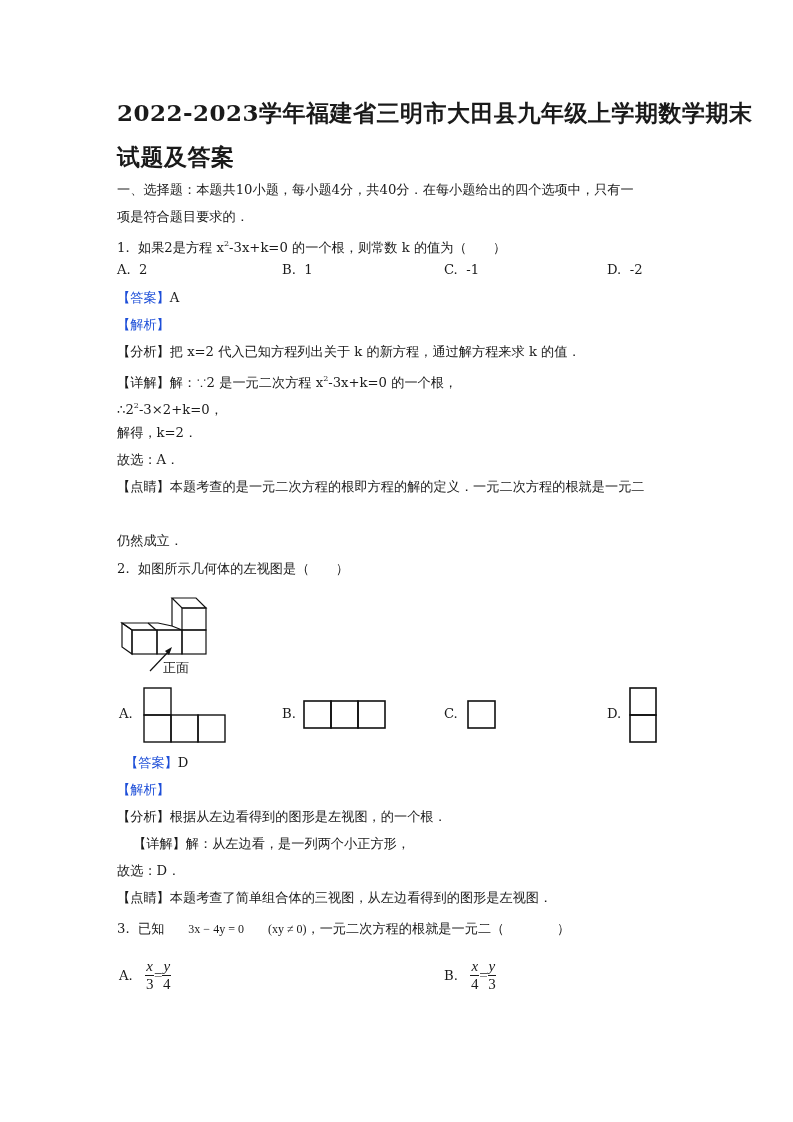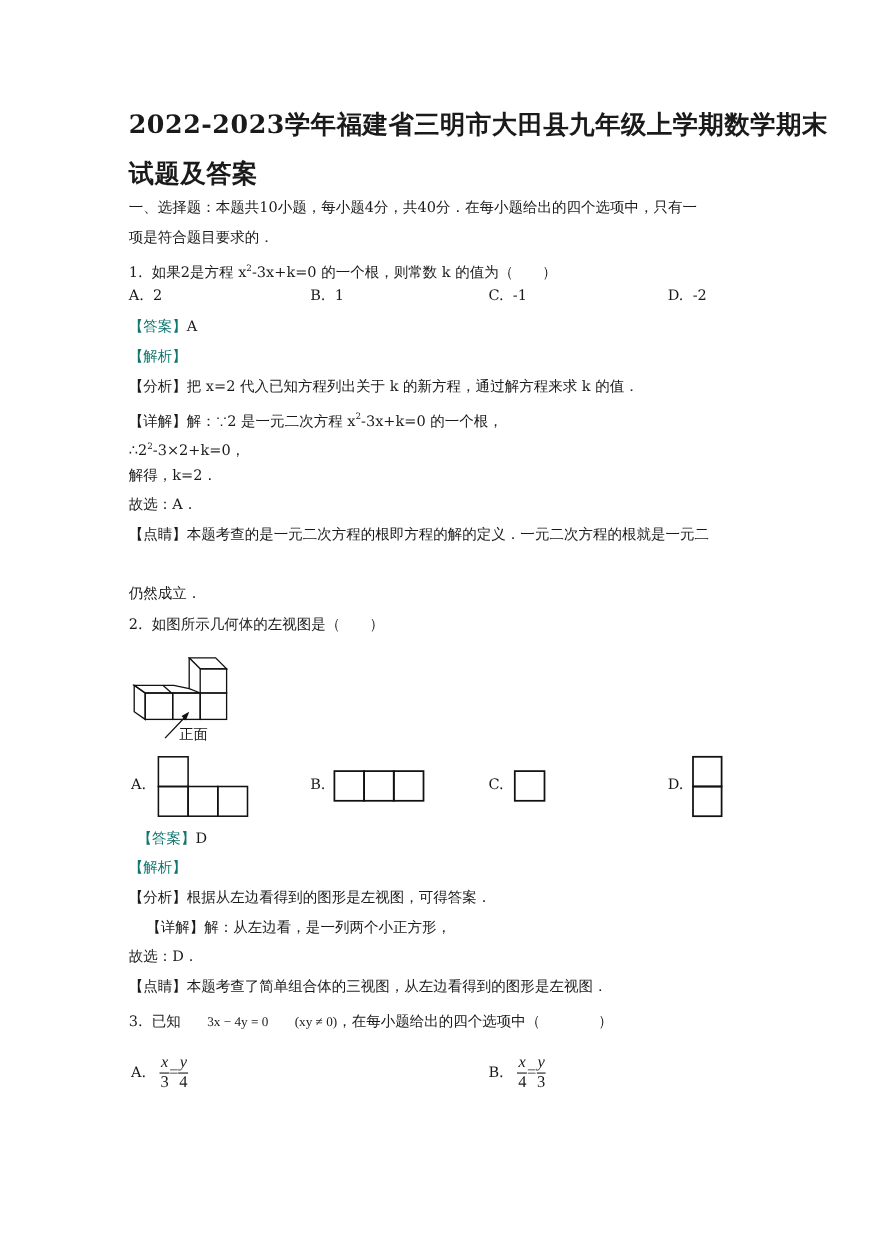--- a/index.html
+++ b/index.html
@@ -1,21 +1,21 @@
 <!DOCTYPE html>
 <html><head>
 <meta charset="utf-8">
 <style>
   html, body { margin:0; padding:0; background:#fff; }
   body { width:793px; height:1122px; position:relative; overflow:hidden;
          font-family:"DejaVu Serif","Liberation Serif",serif; color:#1a1a1a; }
   .page { position:absolute; left:0; top:0; width:793px; height:1122px; }
   .title { position:absolute; left:117px; font-size:23px; font-weight:bold; letter-spacing:0.5px; white-space:nowrap; }
   .line { position:absolute; left:117px; font-size:13.2px; white-space:nowrap; line-height:18px; }
-  .blue { color:#0f766e; }
+  .blue { color:#1d4ed8; }
   .opt { position:absolute; font-size:13.2px; white-space:nowrap; }
   sup { font-size:8px; vertical-align:6px; }
   .frac { display:inline-block; text-align:center; vertical-align:middle; font-style:italic; font-family:"Liberation Serif",serif; font-size:15px; line-height:17px; }
   .frac .num { display:block; padding:0 1px; border-bottom:1px solid #1a1a1a; }
   .frac .den { display:block; font-style:normal; }
   .eqsign { font-family:"Liberation Serif",serif; font-size:15px; vertical-align:middle; }
   .math { font-family:"Liberation Serif",serif; font-size:12px;padding-left:24px; }
   svg { position:absolute; }
 </style>
 </head>
@@ -99,27 +99,27 @@
   <div class="opt" style="left:607px; top:706px;">D.</div>
   <svg style="left:628px; top:686px;" width="32" height="60" viewBox="0 0 32 60">
     <g fill="none" stroke="#111" stroke-width="1.6">
       <rect x="2" y="2" width="26" height="27"></rect>
       <rect x="2" y="29" width="26" height="27"></rect>
     </g>
   </svg>
 
   <div class="line" style="top:754px;margin-left:8px;"><span class="blue">【答案】</span><span>D</span></div>
   <div class="line blue" style="top:781px;">【解析】</div>
-  <div class="line" style="top:808px;"><span>【分析】</span><span>根据从左边看得到的图形是左视图，可得答案．</span></div>
+  <div class="line" style="top:808px;"><span>【分析】</span><span>根据从左边看得到的图形是左视图，的一个根．</span></div>
   <div class="line" style="top:835px;margin-left:16px;"><span>【详解】</span><span>解：从左边看，是一列两个小正方形，</span></div>
   <div class="line" style="top:862px;">故选：D．</div>
   <div class="line" style="top:889px;"><span>【点睛】</span><span>本题考查了简单组合体的三视图，从左边看得到的图形是左视图．</span></div>
 
   <div class="line" style="top:918px; line-height:22px;">
-    <span>3.</span>&nbsp;&nbsp;<span>已知</span><span class="math">3x − 4y = 0</span><span class="math">(xy ≠ 0)</span><span>，在每小题给出的四个选项中（　　　　）</span>
+    <span>3.</span>&nbsp;&nbsp;<span>已知</span><span class="math">3x − 4y = 0</span><span class="math">(xy ≠ 0)</span><span>，一元二次方程的根就是一元二（　　　　）</span>
   </div>
 
   <div class="opt" style="left:119px; top:958px;">
     <span style="vertical-align:middle;">A.</span>&nbsp;&nbsp;
     <span class="frac"><span class="num">x</span><span class="den">3</span></span><span class="eqsign">=</span><span class="frac"><span class="num">y</span><span class="den">4</span></span>
   </div>
   <div class="opt" style="left:444px; top:958px;">
     <span style="vertical-align:middle;">B.</span>&nbsp;&nbsp;
     <span class="frac"><span class="num">x</span><span class="den">4</span></span><span class="eqsign">=</span><span class="frac"><span class="num">y</span><span class="den">3</span></span>
   </div>

